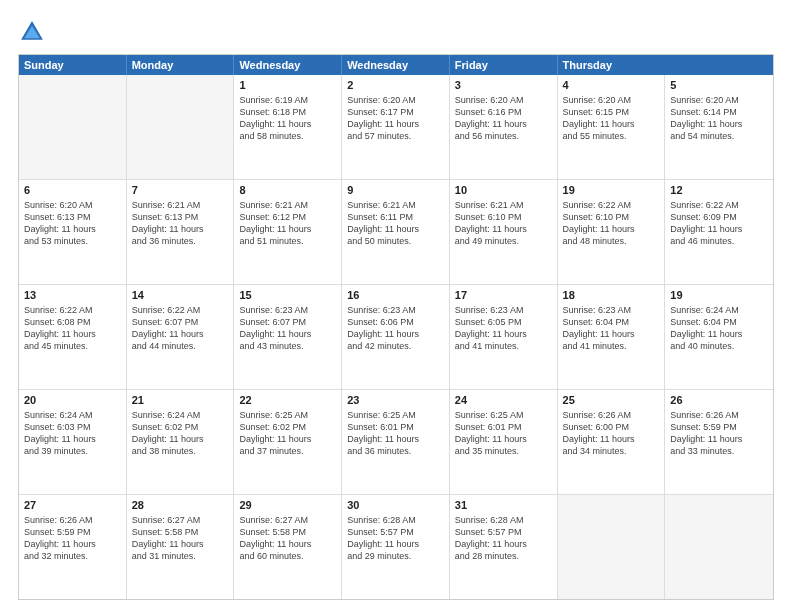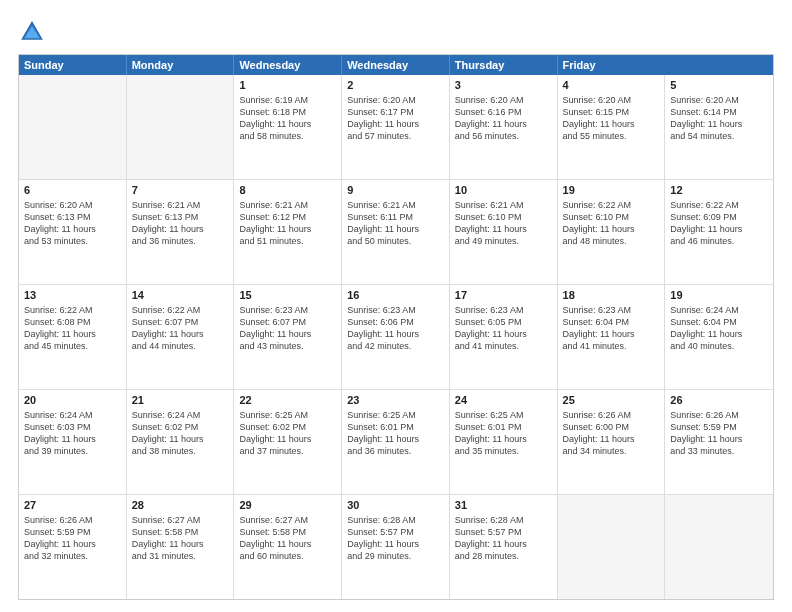--- a/index.html
+++ b/index.html
@@ -143,22 +143,22 @@
       <div class="subtitle"></div>
     </div>
   </div>
 
   <div class="calendar">
     <div class="cal-header">
     <div class="cal-header-cell">Sunday</div>
         <div class="cal-header-cell">Monday</div>
         <div class="cal-header-cell">Wednesday</div>
         <div class="cal-header-cell">Wednesday</div>
+        <div class="cal-header-cell">Friday</div>
         <div class="cal-header-cell">Thursday</div>
-        <div class="cal-header-cell">Friday</div>
       </div>
     <div class="cal-body">
     <div class="cal-row">
           <div class="cal-cell empty"></div>
           <div class="cal-cell empty"></div>
           <div class="cal-cell">
             <span class="day-num">1</span>
             <div class="cell-text">Sunrise: 6:19 AM</div>
             <div class="cell-text">Sunset: 6:18 PM</div>
             <div class="cell-text">Daylight: 11 hours</div>

